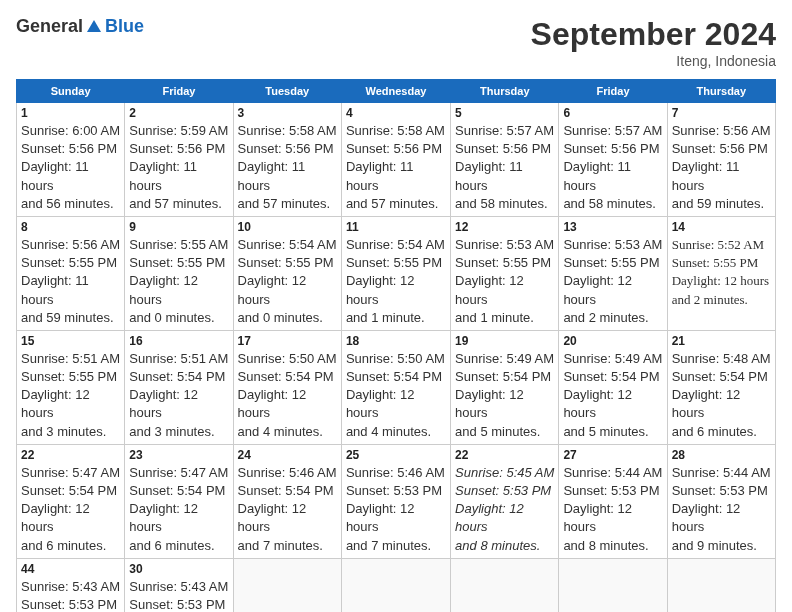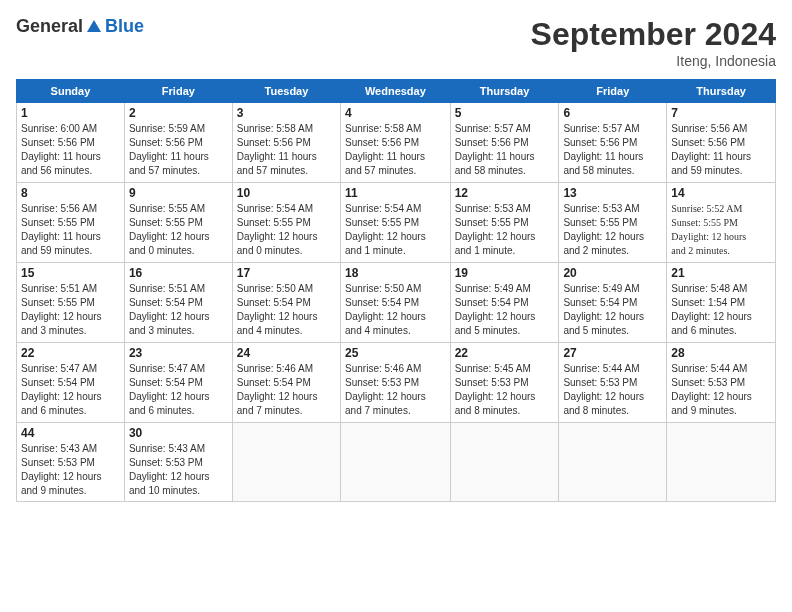--- a/index.html
+++ b/index.html
@@ -66,21 +66,21 @@
     .day-num {
       font-size: 12px;
       font-weight: bold;
       color: #222;
       display: block;
       margin-bottom: 2px;
     }
     .day-info {
       color: #333;
       line-height: 1.4;
-      font-size: 10px;
+      font-size: 13px;
     }
     .last-row td {
       height: 65px;
     }
   </style>
 </head>
 <body>
 
 <div class="page">
   <div class="header">
@@ -253,21 +253,21 @@
           <td>
             <span class="day-num">20</span>
             <div class="day-info" style="white-space: pre-line;">Sunrise: 5:49 AM
 Sunset: 5:54 PM
 Daylight: 12 hours
 and 5 minutes.</div>
           </td>
           <td>
             <span class="day-num">21</span>
             <div class="day-info" style="white-space: pre-line;">Sunrise: 5:48 AM
-Sunset: 1:54 PM
+Sunset: 5:54 PM
 Daylight: 12 hours
 and 6 minutes.</div>
           </td>
         </tr>
         <tr>
           <td>
             <span class="day-num">22</span>
             <div class="day-info" style="white-space: pre-line;">Sunrise: 5:47 AM
 Sunset: 5:54 PM
 Daylight: 12 hours
@@ -289,21 +289,21 @@
           </td>
           <td>
             <span class="day-num">25</span>
             <div class="day-info" style="white-space: pre-line;">Sunrise: 5:46 AM
 Sunset: 5:53 PM
 Daylight: 12 hours
 and 7 minutes.</div>
           </td>
           <td>
             <span class="day-num">22</span>
-            <div class="day-info" style="white-space: pre-line;">Sunrise: 5:45 AM
+            <div class="day-info" style="white-space: pre-line; font-style: italic;">Sunrise: 5:45 AM
 Sunset: 5:53 PM
 Daylight: 12 hours
 and 8 minutes.</div>
           </td>
           <td>
             <span class="day-num">27</span>
             <div class="day-info" style="white-space: pre-line;">Sunrise: 5:44 AM
 Sunset: 5:53 PM
 Daylight: 12 hours
 and 8 minutes.</div>

